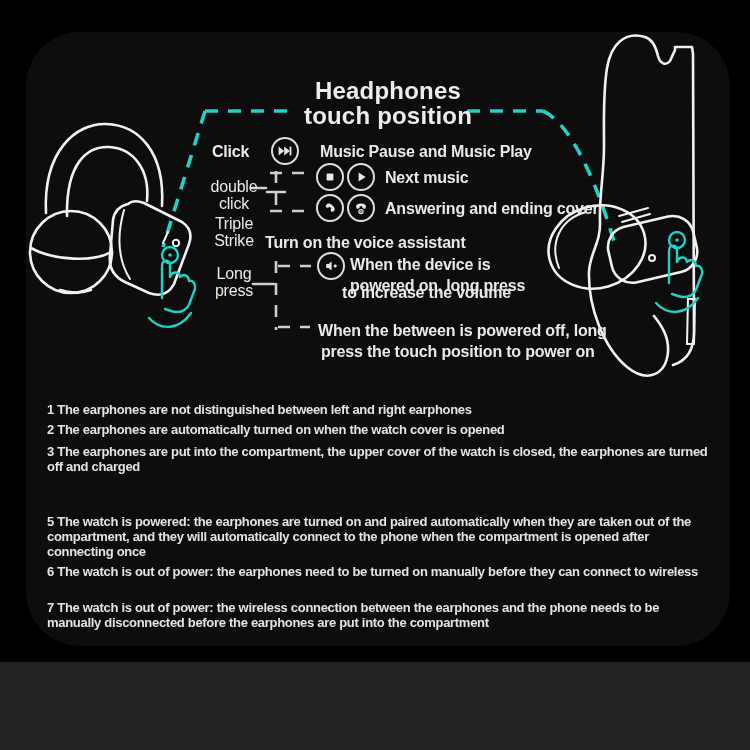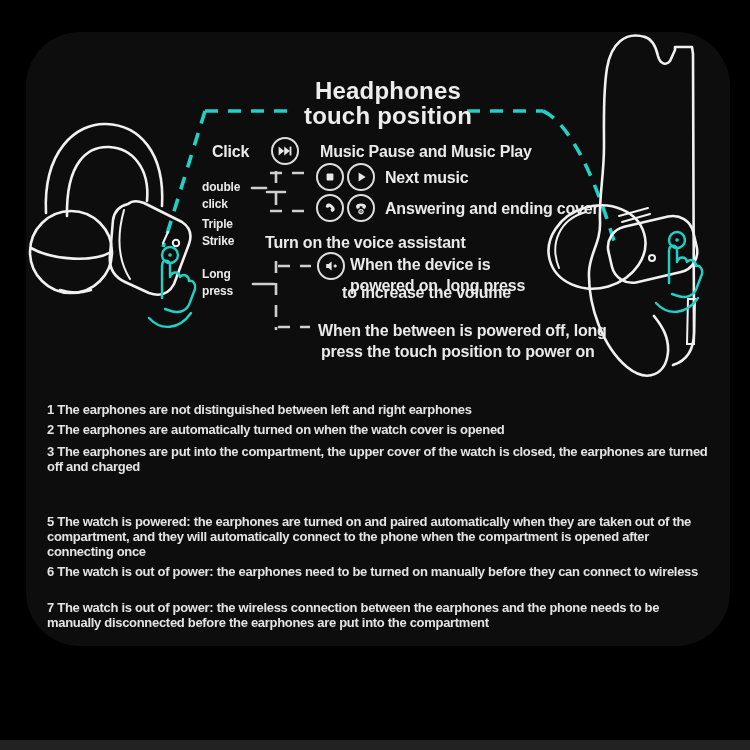--- a/index.html
+++ b/index.html
@@ -4,40 +4,40 @@
 <style>
   :root{
     --accent:#1fd1c6;
     --panel:#0d0d0d;
     --outer:#000000;
     --line:#f1f1f1;
     --text:#eaeaea;
   }
   html,body{margin:0;padding:0;background:#222;}
   .stage{
-    position:relative;width:750px;height:740px;background:var(--outer);
+    position:relative;width:750px;height:662px;background:var(--outer);
     overflow:hidden;font-family:"Liberation Sans",sans-serif;
   }
   .panel{
     position:absolute;left:26px;top:32px;width:704px;height:614px;
     background:var(--panel);border-radius:54px;
   }
   .overlay{position:absolute;left:0;top:0;z-index:1;}
   .txt{
     position:absolute;z-index:2;color:var(--text);font-weight:700;
     white-space:nowrap;letter-spacing:-0.2px;
   }
   .title{
     left:238px;top:78px;width:300px;text-align:center;
     font-size:24px;line-height:25px;color:#ededed;letter-spacing:0.2px;
   }
   .row16{font-size:16px;line-height:17px;}
   .glabel{
-    position:absolute;z-index:2;left:202px;width:64px;text-align:left;
-    color:var(--text);font-weight:700;font-size:12px;line-height:16.5px;
+    position:absolute;z-index:2;left:202px;width:64px;text-align:center;
+    color:var(--text);font-weight:400;font-size:16px;line-height:16.5px;
     letter-spacing:-0.2px;
   }
   .cicon{
     position:absolute;z-index:2;width:28px;height:28px;box-sizing:border-box;
     border:2px solid #dedede;border-radius:50%;
     display:flex;align-items:center;justify-content:center;
   }
   .cicon svg{display:block;}
   .glyph{fill:#e8e8e8;}
   .note{

